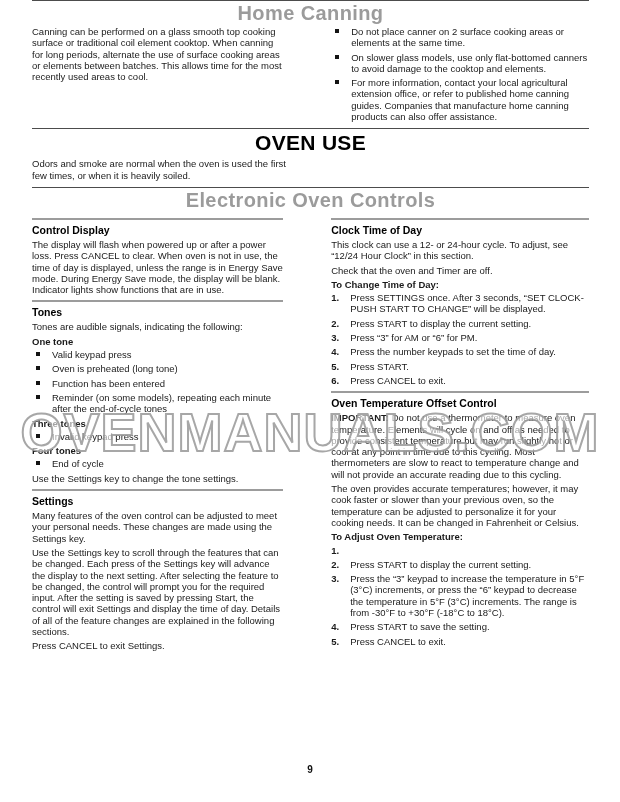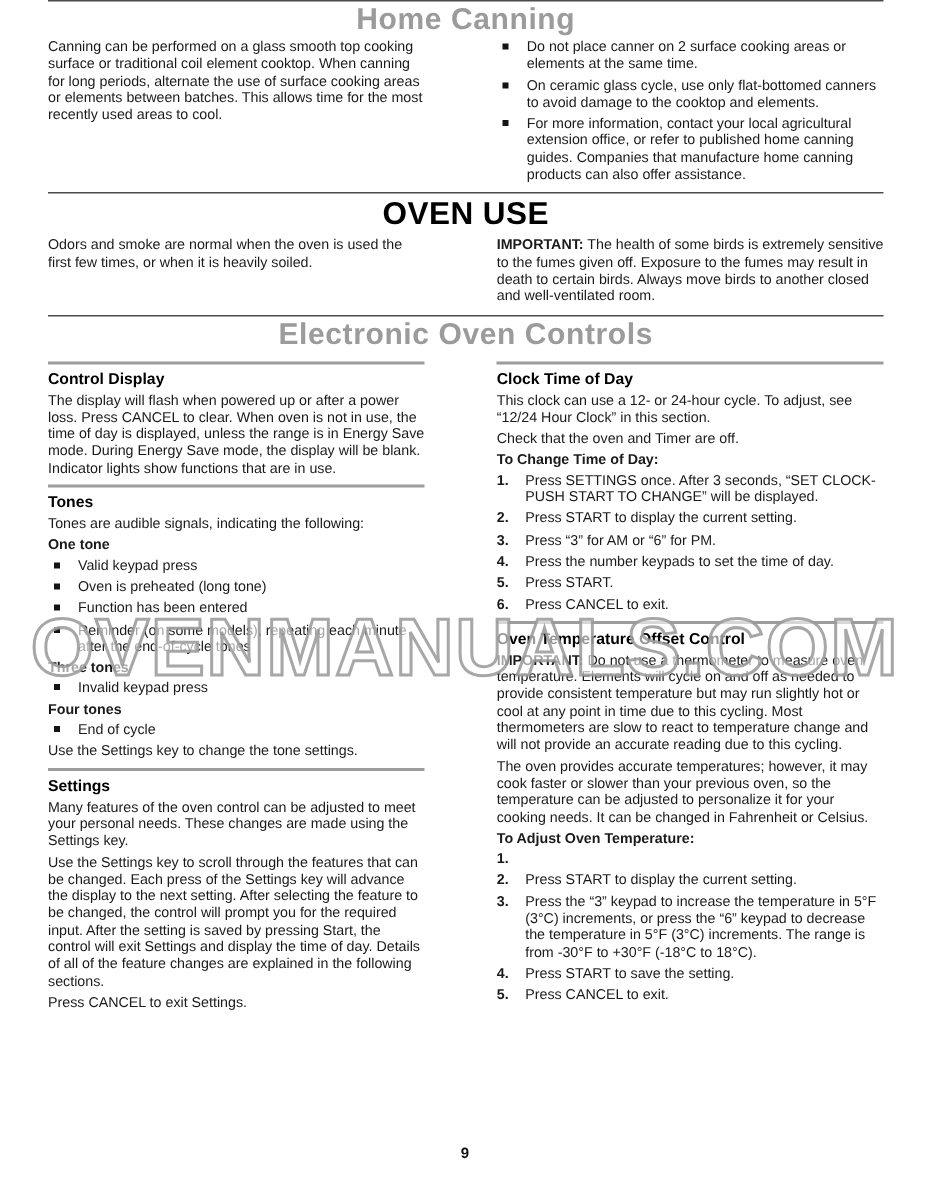--- a/index.html
+++ b/index.html
@@ -63,42 +63,39 @@
         <p>Canning can be performed on a glass smooth top cooking surface or traditional coil element cooktop. When canning for long periods, alternate the use of surface cooking areas or elements between batches. This allows time for the most recently used areas to cool.</p>
       </div>
       <div class="col-r">
         <ul class="bullets">
           <li class="bullet">
             <span class="sq"></span>
             <span>Do not place canner on 2 surface cooking areas or elements at the same time.</span>
           </li>
           <li class="bullet">
             <span class="sq"></span>
-            <span>On ceramic glass cycle, use only flat-bottomed canners to avoid damage to the cooktop and elements.</span>
+            <span>On slower glass models, use only flat-bottomed canners to avoid damage to the cooktop and elements.</span>
           </li>
           <li class="bullet">
             <span class="sq"></span>
             <span>For more information, contact your local agricultural extension office, or refer to published home canning guides. Companies that manufacture home canning products can also offer assistance.</span>
           </li>
         </ul>
       </div>
     </div>
   </div>
 
   <hr class="rule-dark">
 
   <div class="sec">
     <div class="black-title">OVEN USE</div>
     <div class="cols">
       <div class="col-l">
         <p>Odors and smoke are normal when the oven is used the first few times, or when it is heavily soiled.</p>
       </div>
-      <div class="col-r">
-        <p><span class="b">IMPORTANT:</span><span> The health of some birds is extremely sensitive to the fumes given off. Exposure to the fumes may result in death to certain birds. Always move birds to another closed and well-ventilated room.</span></p>
-      </div>
     </div>
   </div>
 
   <hr class="rule-dark">
 
   <div class="sec">
     <div class="gray-title">Electronic Oven Controls</div>
     <div class="cols">
 
       <div class="col-l">

